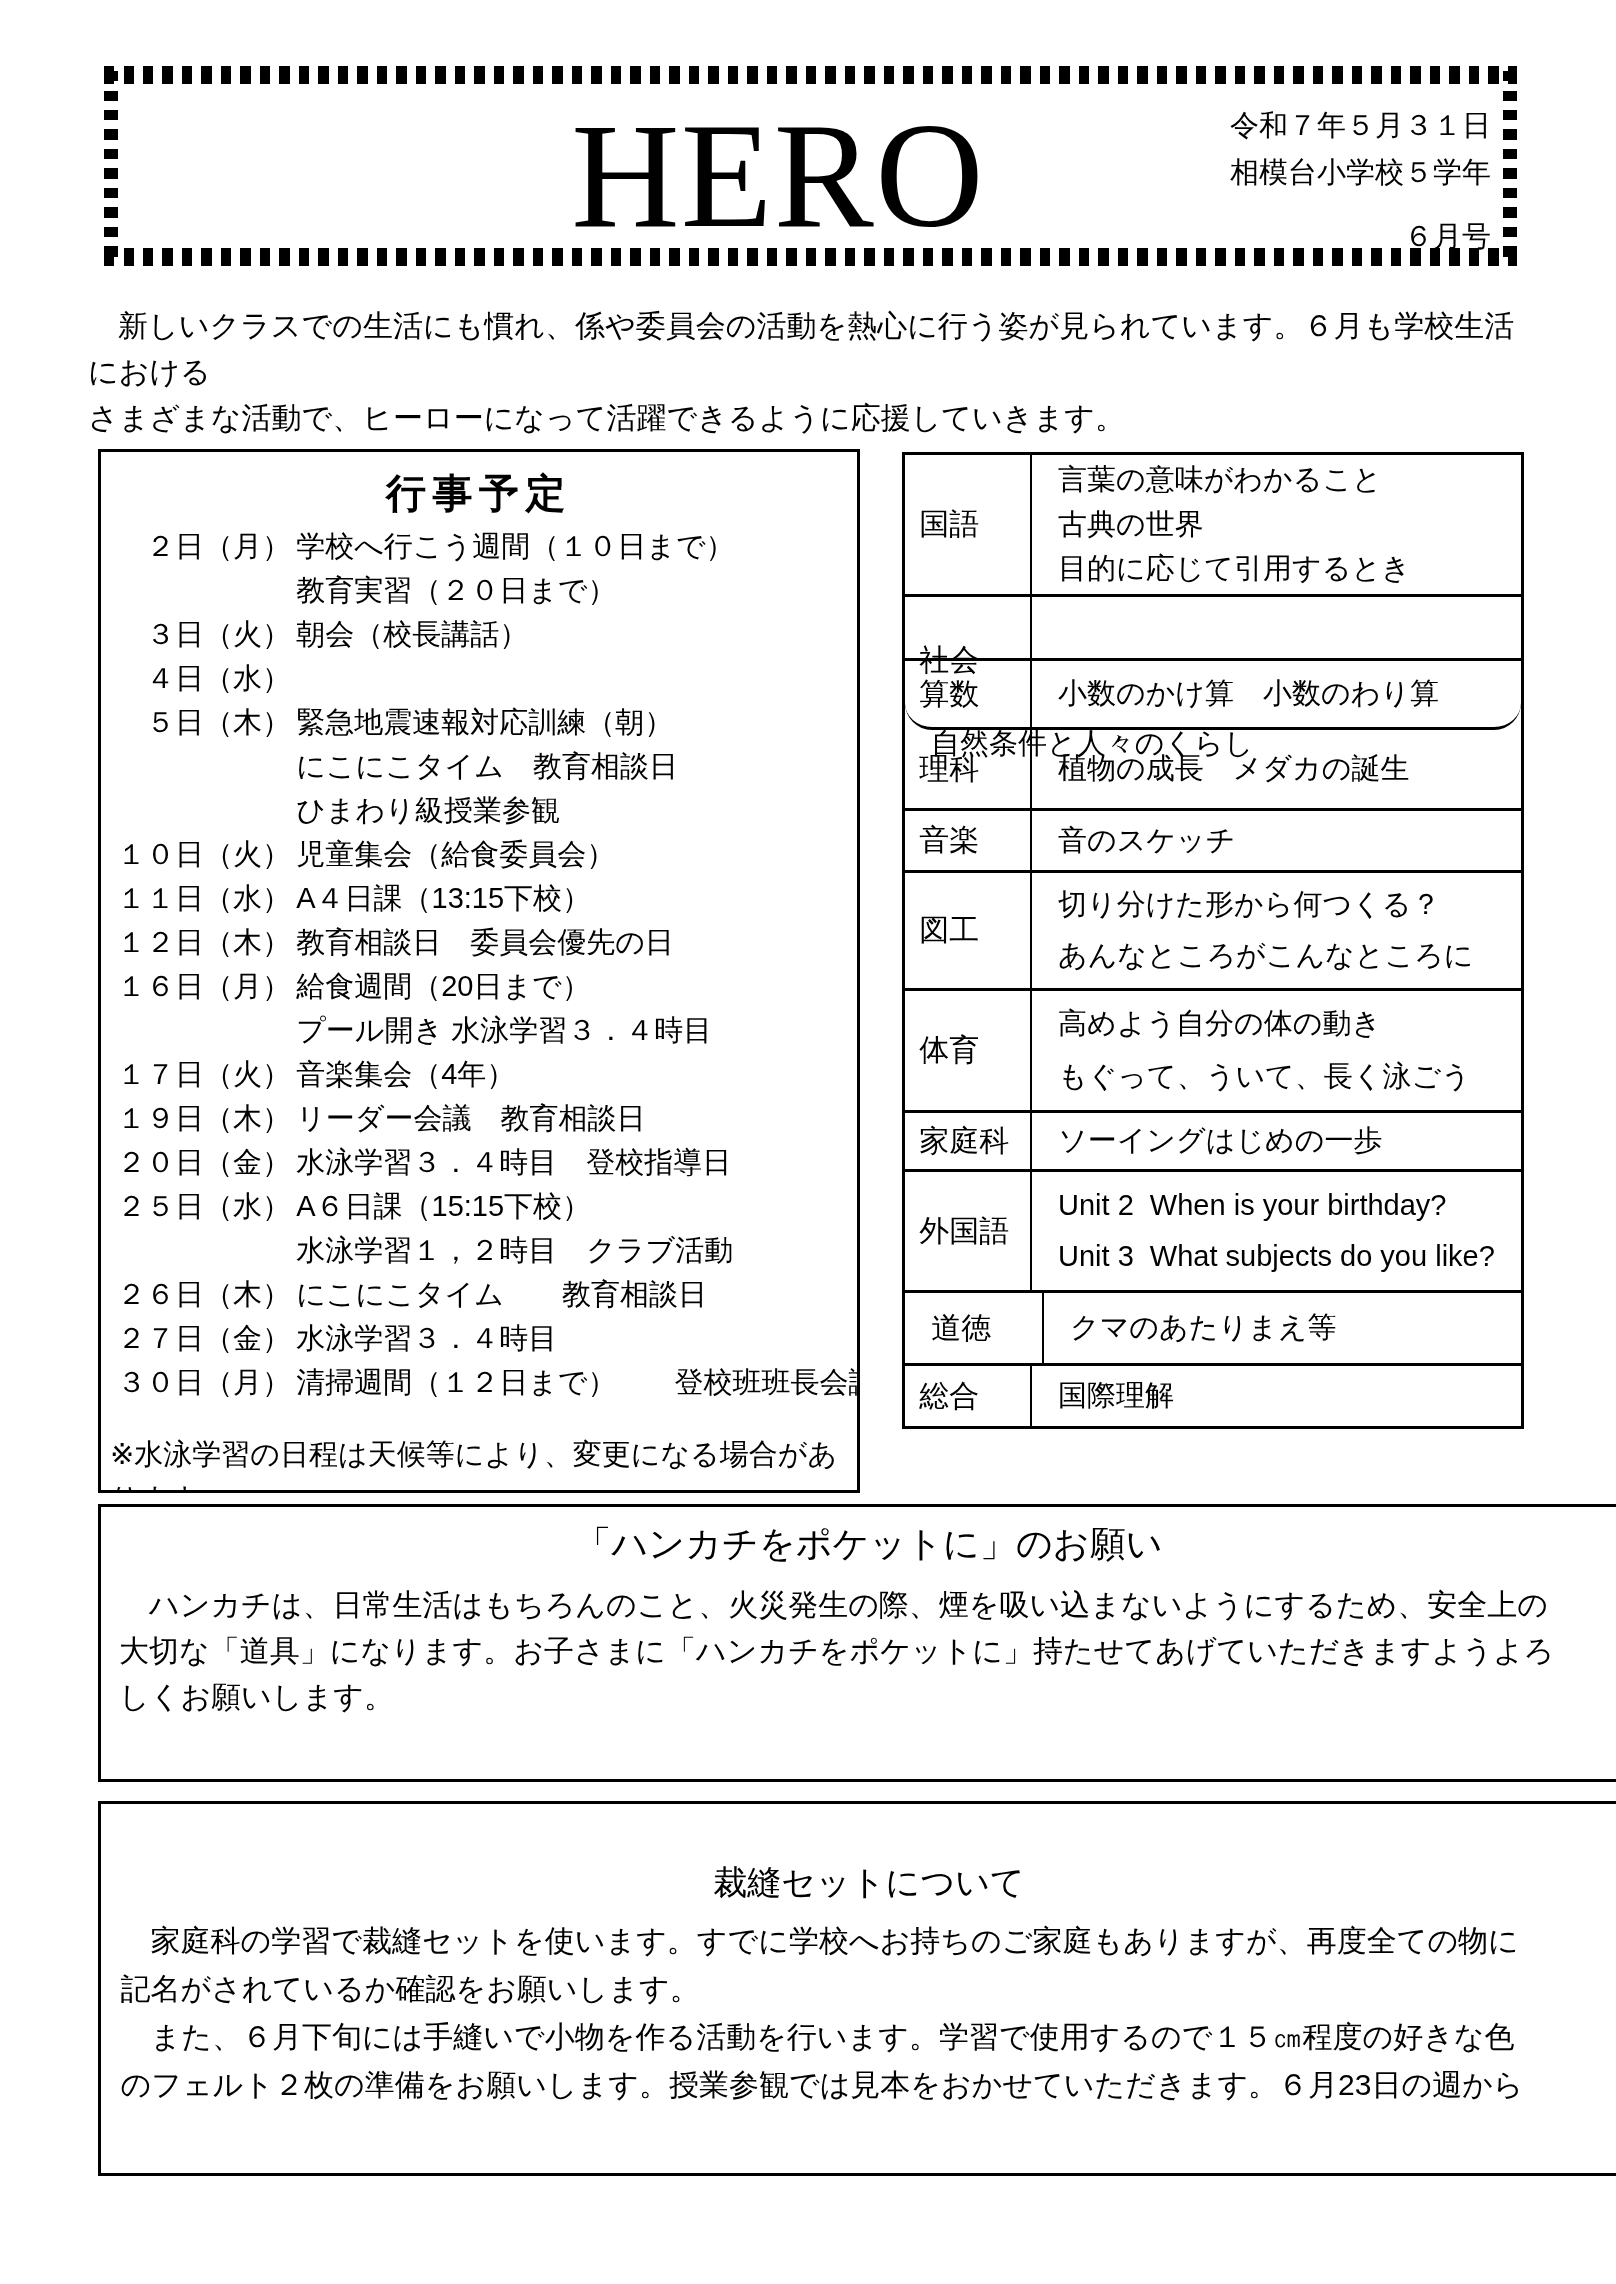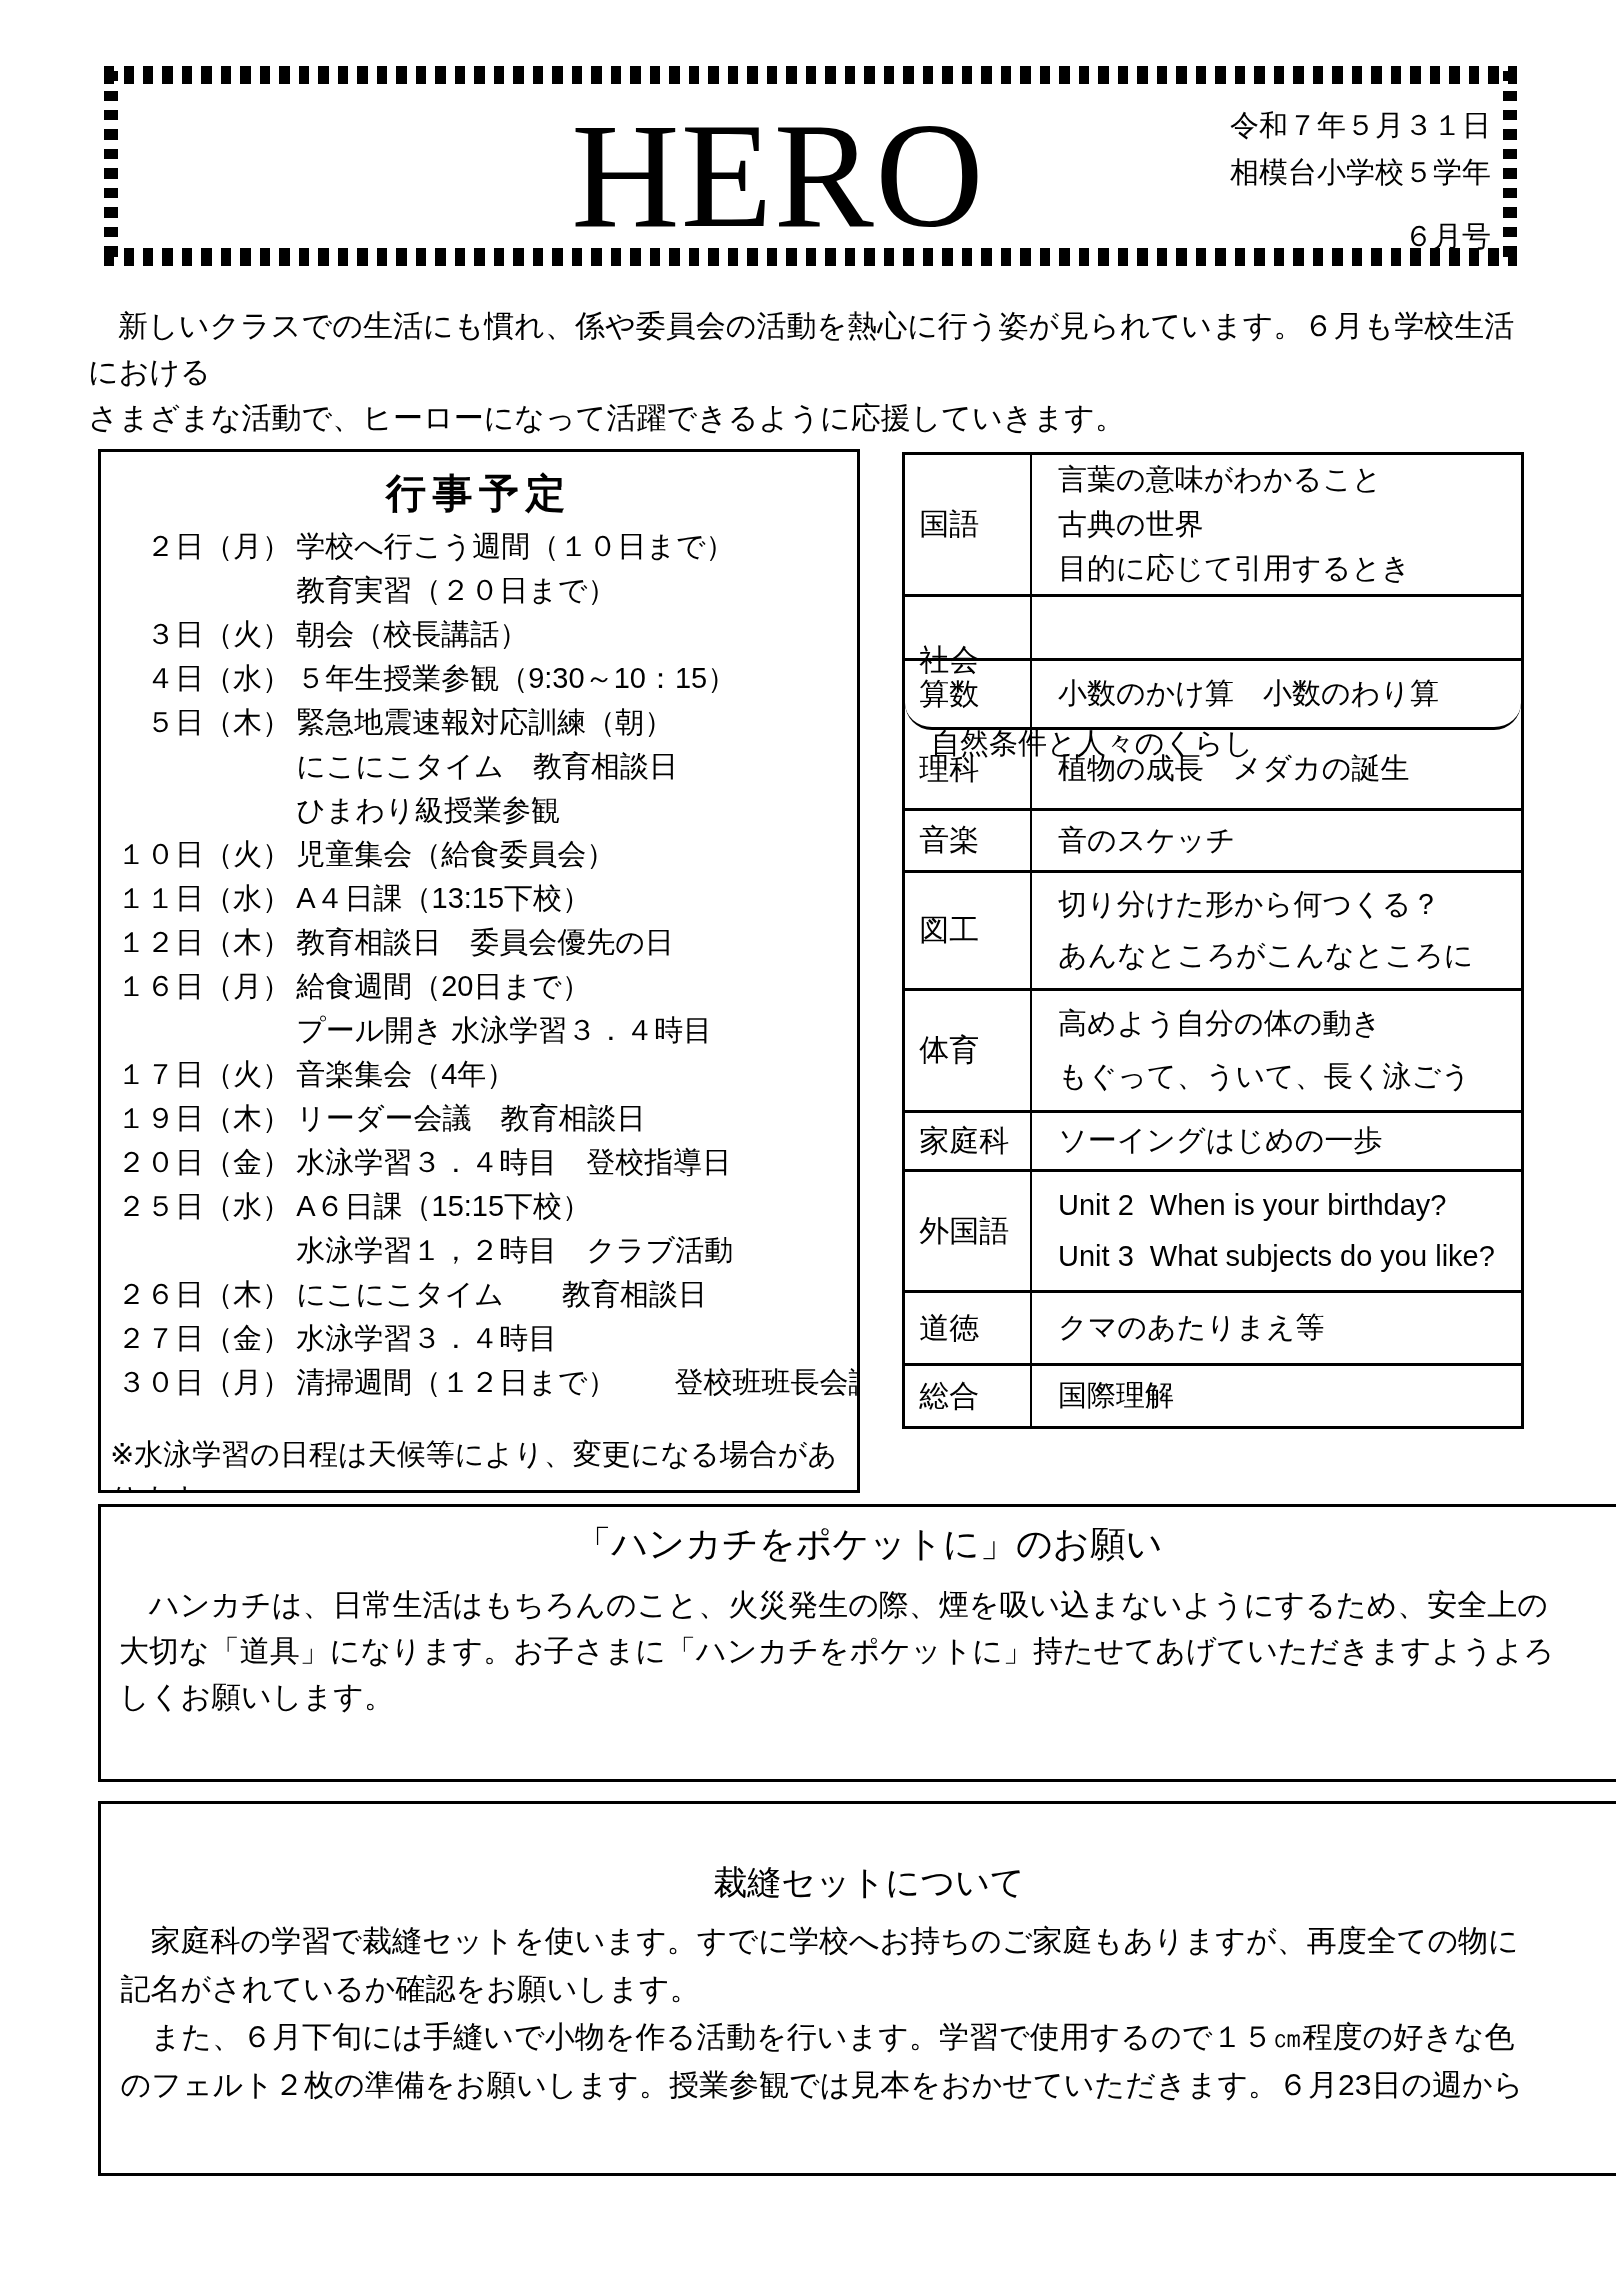--- a/index.html
+++ b/index.html
@@ -115,21 +115,20 @@
     <span class="stext">教育実習（２０日まで）</span>
   </div>
 
   <div class="srow">
     <span class="sdate">３日（火）</span>
     <span class="stext">朝会（校長講話）</span>
   </div>
 
   <div class="srow">
     <span class="sdate">４日（水）</span>
-    <span class="stext">５年生授業参観（9:30～10：15）</span>
   </div>
 
   <div class="srow">
     <span class="sdate">５日（木）</span>
     <span class="stext">緊急地震速報対応訓練（朝）</span>
   </div>
 
   <div class="srow">
     <span class="sdate"></span>
     <span class="stext">にこにこタイム　教育相談日</span>
@@ -273,21 +272,21 @@
   </div>
 
   <div class="subj-row" style="height: 121px;">
     <div class="subj-name">外国語</div>
     <div class="subj-content">
         <div class="subj-line">Unit 2  When is your birthday?</div>
         <div class="subj-line">Unit 3  What subjects do you like?</div>
       </div>
   </div>
 
-  <div class="subj-row" style="height: 73px;">
+  <div class="subj-row" style="height: 73px; padding-left: 12px;">
     <div class="subj-name">道徳</div>
     <div class="subj-content">
         <div class="subj-line">クマのあたりまえ等</div>
       </div>
   </div>
 
   <div class="subj-row" style="height: 58px;">
     <div class="subj-name">総合</div>
     <div class="subj-content">
         <div class="subj-line">国際理解</div>

